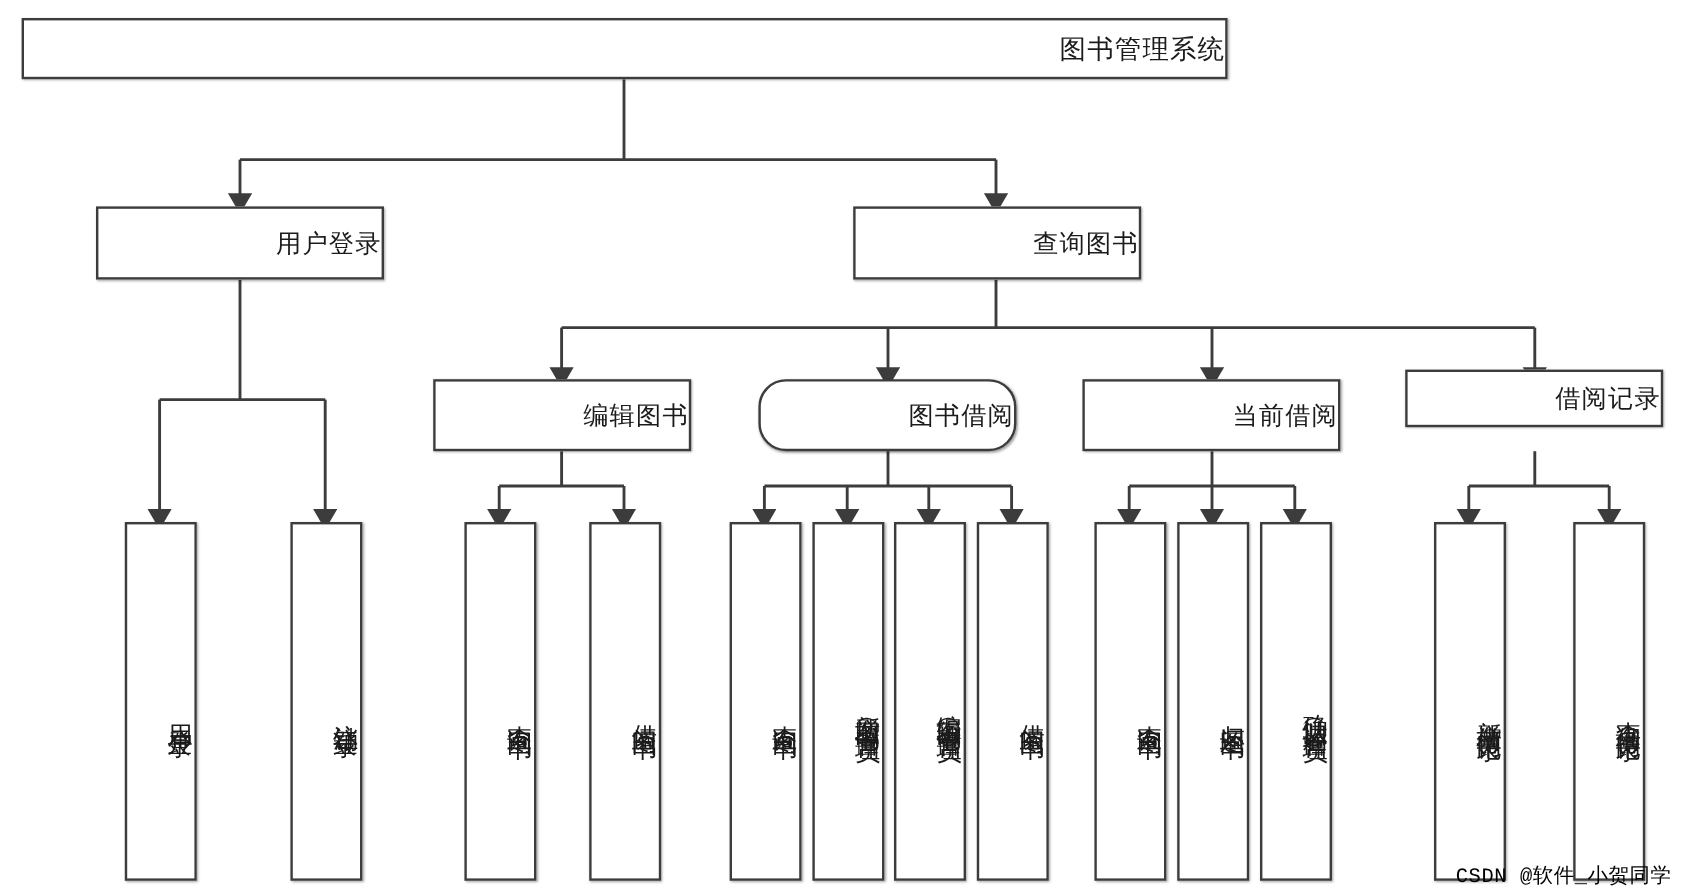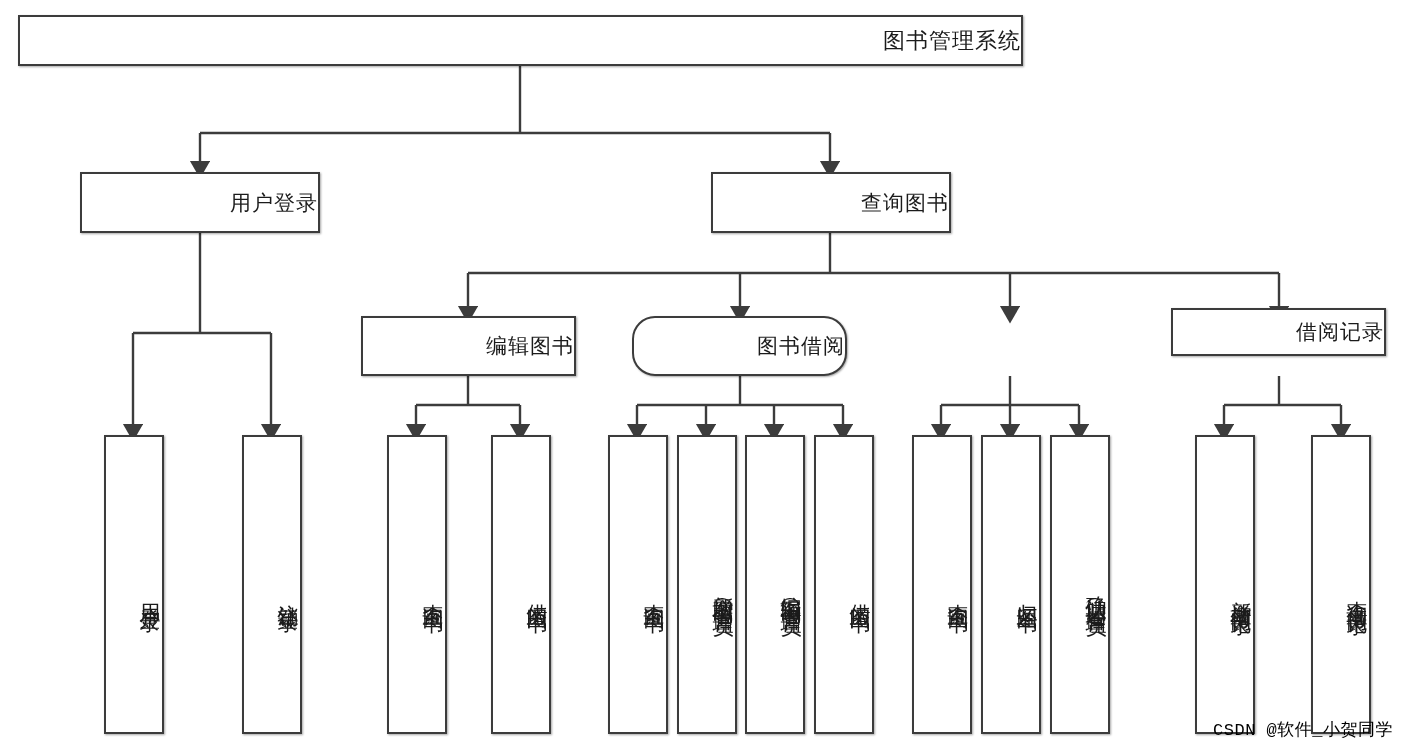--- a/index.html
+++ b/index.html
@@ -130,20 +130,23 @@
   <div class="node horiz" style="left:711px;top:172px;width:240px;height:61px;">
     <span>查询图书</span>
   </div>
 
   <div class="node horiz" style="left:361px;top:316px;width:215px;height:60px;">
     <span>编辑图书</span>
   </div>
   <div class="node horiz" style="left:632px;top:316px;width:215px;height:60px;border-radius:23px;">
     <span>图书借阅</span>
   </div>
+  <div class="node horiz" style="left:902px;top:316px;width:215px;height:60px;">
+    <span>当前借阅</span>
+  </div>
   <div class="node horiz" style="left:1171px;top:308px;width:215px;height:48px;">
     <span>借阅记录</span>
   </div>
 
   <div class="node vert" style="left:104px;top:435px;width:60px;height:299px;">
     <span class="vtext">用户登录</span>
   </div>
   <div class="node vert" style="left:242px;top:435px;width:60px;height:299px;">
     <span class="vtext">注销登录</span>
   </div>

